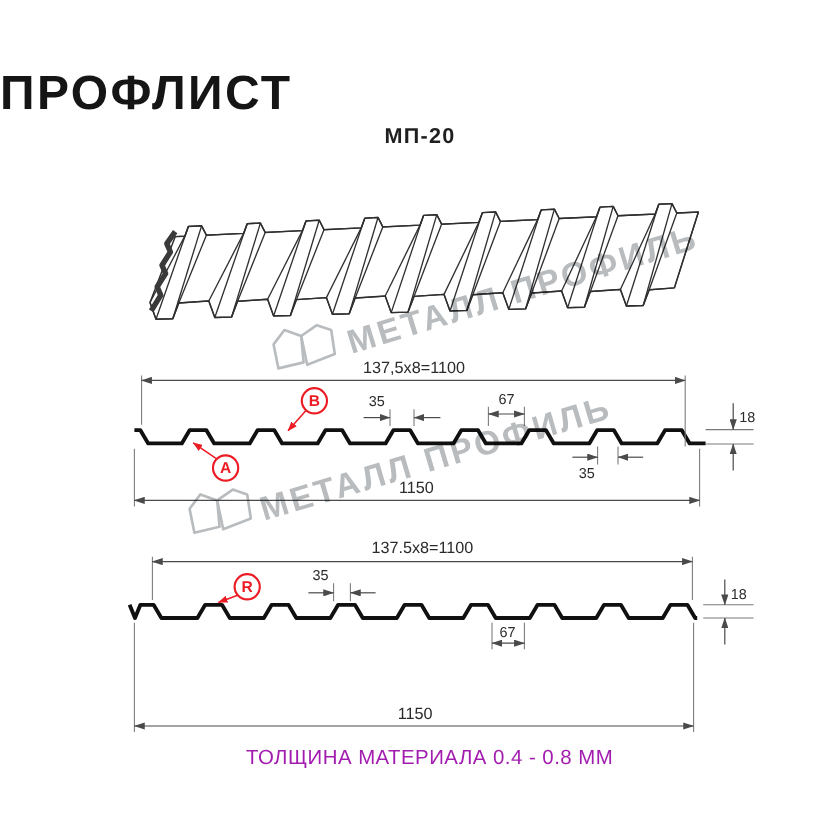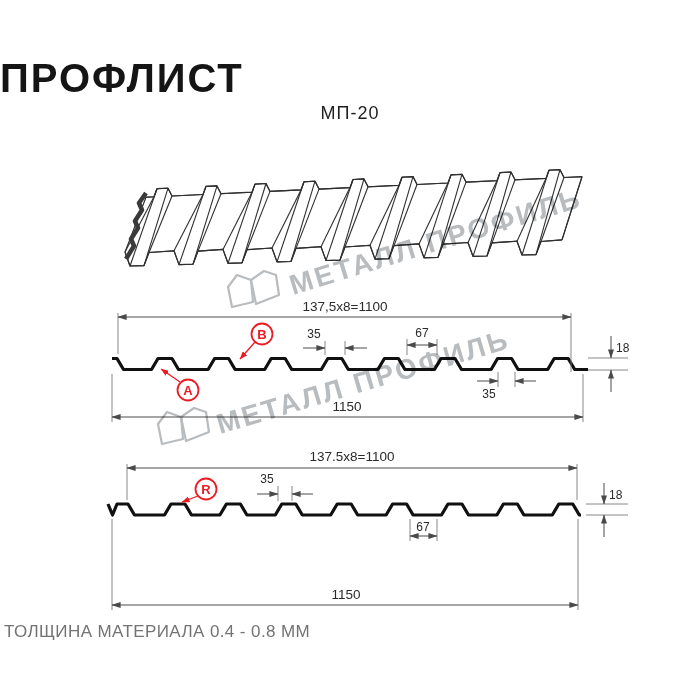--- a/index.html
+++ b/index.html
@@ -1,19 +1,19 @@
 <!DOCTYPE html>
 <html><head>
 <meta charset="utf-8">
 <style>
   html,body{margin:0;padding:0;width:700px;height:700px;background:#ffffff;overflow:hidden}
   body{font-family:"Liberation Sans",sans-serif;position:relative}
   .title{position:absolute;top:56px;left:0;right:0;font-size:40px;font-weight:700;letter-spacing:2px;color:#151515}
-  .subtitle{position:absolute;top:103px;left:0;right:0;text-align:center;font-size:18px;font-weight:400;letter-spacing:1px;color:#1f1f1f}
-  .footer{position:absolute;top:622px;left:4px;right:0;font-size:17px;letter-spacing:.4px;color:#737373}
+  .subtitle{position:absolute;top:103px;left:0;right:0;text-align:center;font-size:18px;font-weight:700;letter-spacing:1px;color:#1f1f1f}
+  .footer{position:absolute;top:622px;left:16px;right:0;text-align:center;font-size:17px;letter-spacing:.4px;color:#a21caf}
   svg.stage{position:absolute;left:0;top:0}
   .prof{fill:none;stroke:#101010;stroke-width:3.2;stroke-linejoin:round}
   .dim{stroke:#4a4a4a;stroke-width:1;fill:none}
   .ext{stroke:#7a7a7a;stroke-width:.9;fill:none}
   .thin{stroke:#2f2f2f;stroke-width:1.1;fill:none;stroke-linejoin:round}
   .sheetfill{fill:#ffffff;stroke:#2f2f2f;stroke-width:1.2;stroke-linejoin:round}
   .cut{stroke:#3a3a3a;stroke-width:4.5;fill:none;stroke-linejoin:round}
   .dtext{fill:#2b2b2b;font-size:12px}
   .dtextL{fill:#2b2b2b;font-size:13.5px}
   .redc{fill:none;stroke:#ec1c24;stroke-width:1.8}

